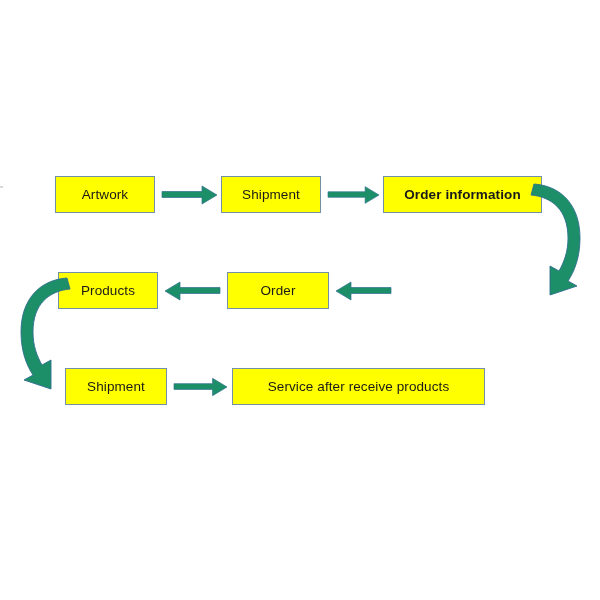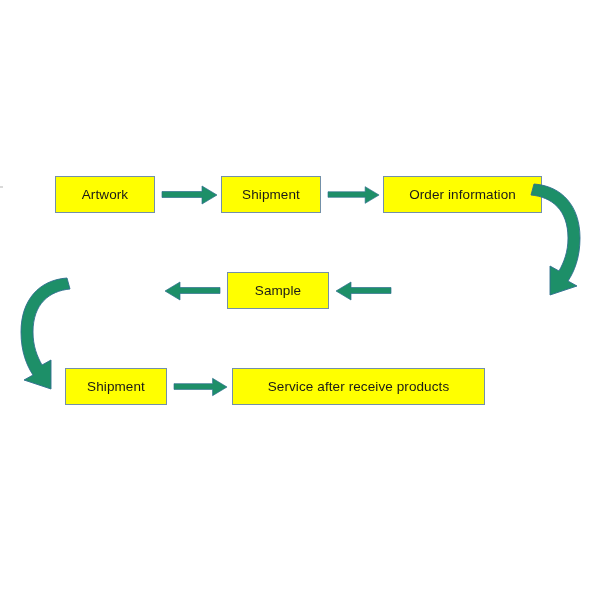--- a/index.html
+++ b/index.html
@@ -46,29 +46,32 @@
   <div class="tiny-mark" style="left:0px; top:186px; width:3px; height:2px;"></div>
 
   <div class="node" style="left:55px; top:176px; width:100px; height:37px;">
     <span>Artwork</span>
   </div>
 
   <div class="node" style="left:221px; top:176px; width:100px; height:37px;">
     <span>Shipment</span>
   </div>
 
-  <div class="node" style="left:383px; top:176px; width:159px; height:37px;">
+  <div class="node" style="left:383px; top:176px; width:159px; height:37px;font-weight:bold;">
     <span>Order information</span>
   </div>
 
 
   <div class="node" style="left:227px; top:272px; width:102px; height:37px;">
-    <span>Sample</span>
+    <span>Order</span>
   </div>
 
+  <div class="node" style="left:58px; top:272px; width:100px; height:37px;">
+    <span>Products</span>
+  </div>
 
   <div class="node" style="left:232px; top:368px; width:253px; height:37px;">
     <span>Service after receive products</span>
   </div>
 
   <div class="node" style="left:65px; top:368px; width:102px; height:37px;">
     <span>Shipment</span>
   </div>
 
   <svg class="arrow-svg" style="left:162px; top:184px;" width="56" height="22" viewBox="0 0 56 22">

